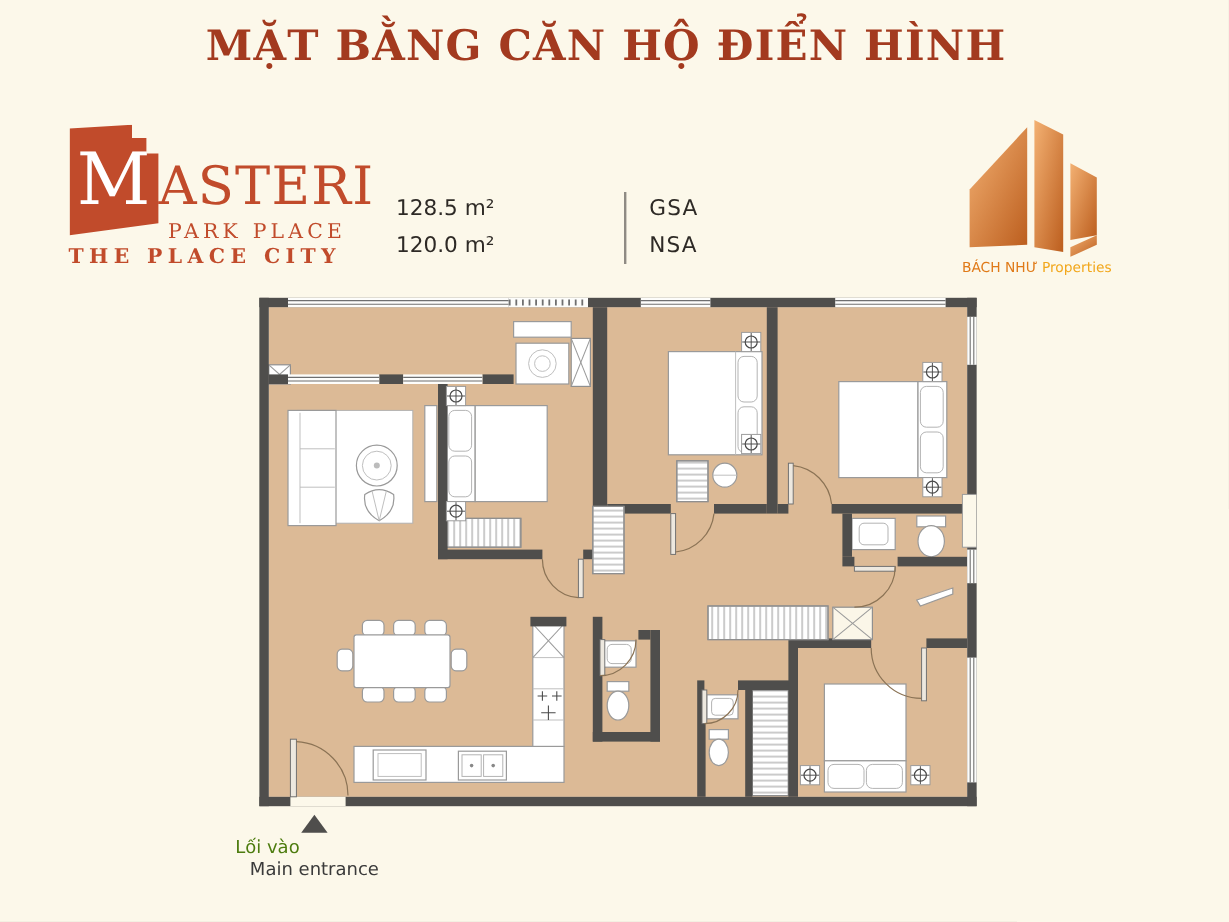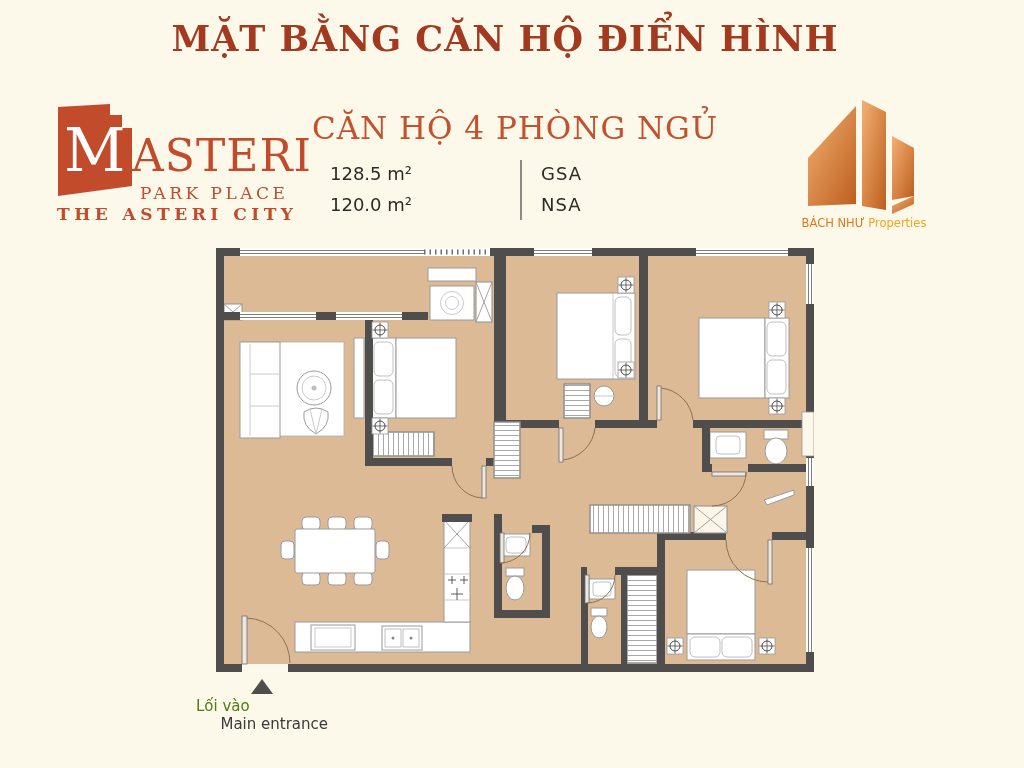--- a/index.html
+++ b/index.html
@@ -59,40 +59,39 @@
   .arc{stroke:#8B7355;stroke-width:1;fill:none}
   .hatchrect{stroke:#8f8f8f;stroke-width:1;fill:#fff}
   .xline{stroke:#9a9a9a;stroke-width:0.9}
   .fixdark{stroke:#4a4a4a;stroke-width:0.9;fill:none}
 
   
   .ent-triangle{left:251px;top:679px;width:0;height:0;
     border-left:11px solid transparent;border-right:11px solid transparent;
     border-bottom:15px solid #4F4E4C}
   .ent-label1{left:196px;top:697px;width:132px;text-align:left;font-size:15px;color:#4d7c0f}
-  .ent-label2{left:196px;top:715px;width:132px;text-align:right;font-size:15px;color:#3a3a3a}
+  .ent-label2{left:196px;top:715px;width:132px;text-align:center;font-size:15px;color:#3a3a3a}
 </style>
 </head>
 <body>
 
 <div id="canvas">
 
   <div class="abs page-title">MẶT BẰNG CĂN HỘ ĐIỂN HÌNH</div>
 
   <div>
     <svg class="abs m-shape" width="82" height="94" viewBox="0 0 82 94">
       <polygon points="0,3 52,0 52,11 64,11 64,24 74,24 74,82 0,92" fill="#C14B2B"></polygon>
     </svg>
     <span class="abs m-letter">M</span>
     <span class="abs m-rest">ASTERI</span>
     <span class="abs m-line2">PARK PLACE</span>
-    <span class="abs m-line3">THE ASTERI CITY</span>
+    <span class="abs m-line3">THE PLACE CITY</span>
   </div>
 
-  <div class="abs apt-title">CĂN HỘ 4 PHÒNG NGỦ</div>
   <div class="abs area-value v1">128.5 m²</div>
   <div class="abs area-label l1">GSA</div>
   <div class="abs area-value v2">120.0 m²</div>
   <div class="abs area-label l2">NSA</div>
   <div class="abs area-divider"></div>
 
   <div>
     <svg class="abs bn-logo" width="130" height="126" viewBox="0 0 130 126">
       <defs>
         <linearGradient id="bng" x1="0" y1="0" x2="1" y2="1">

